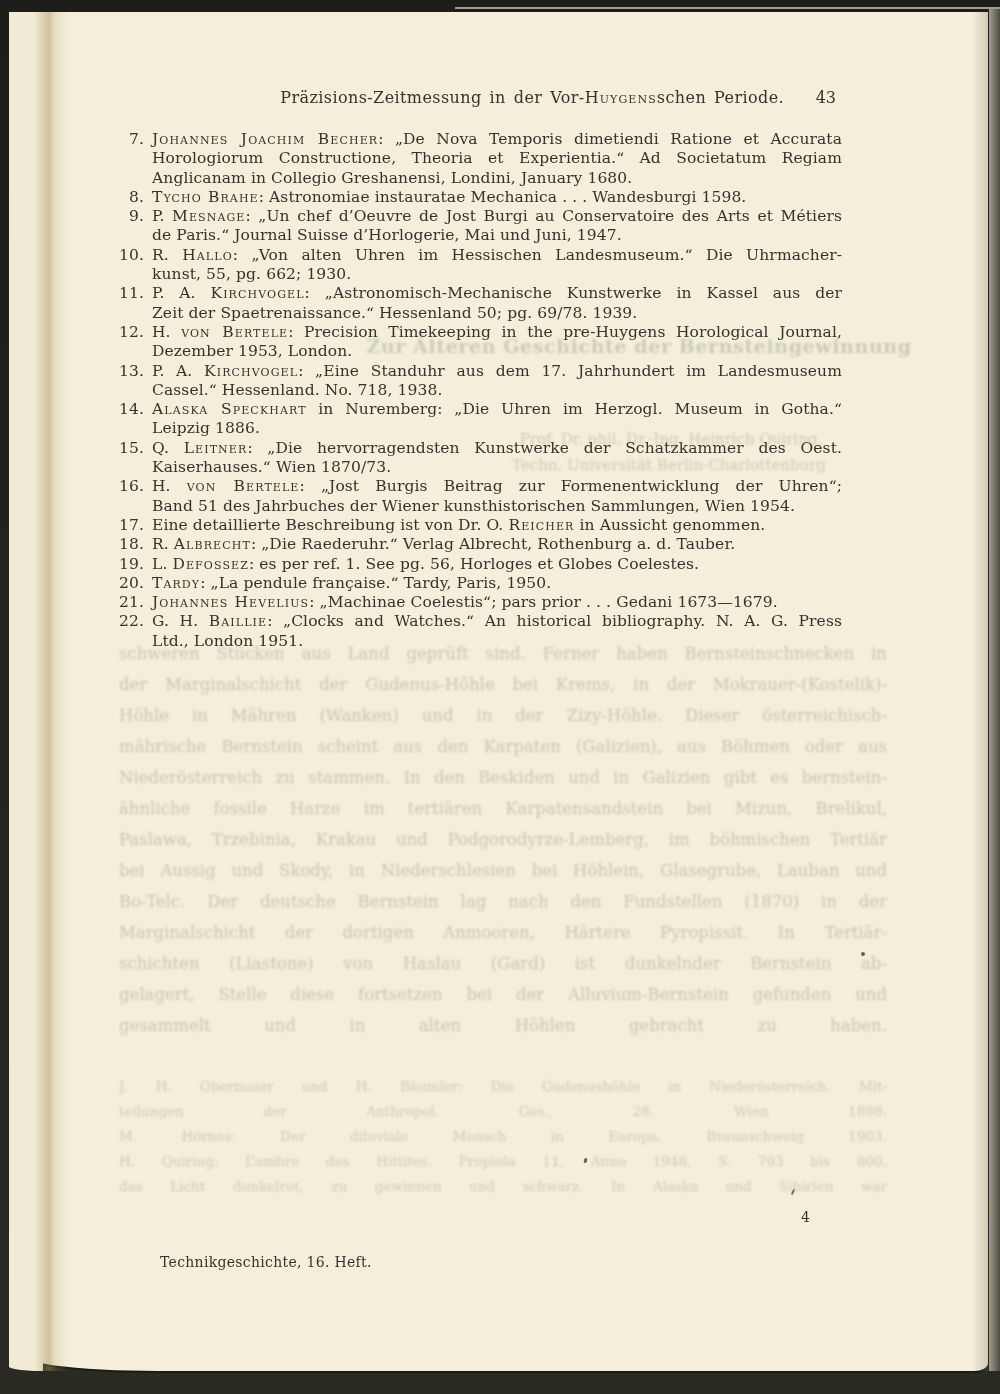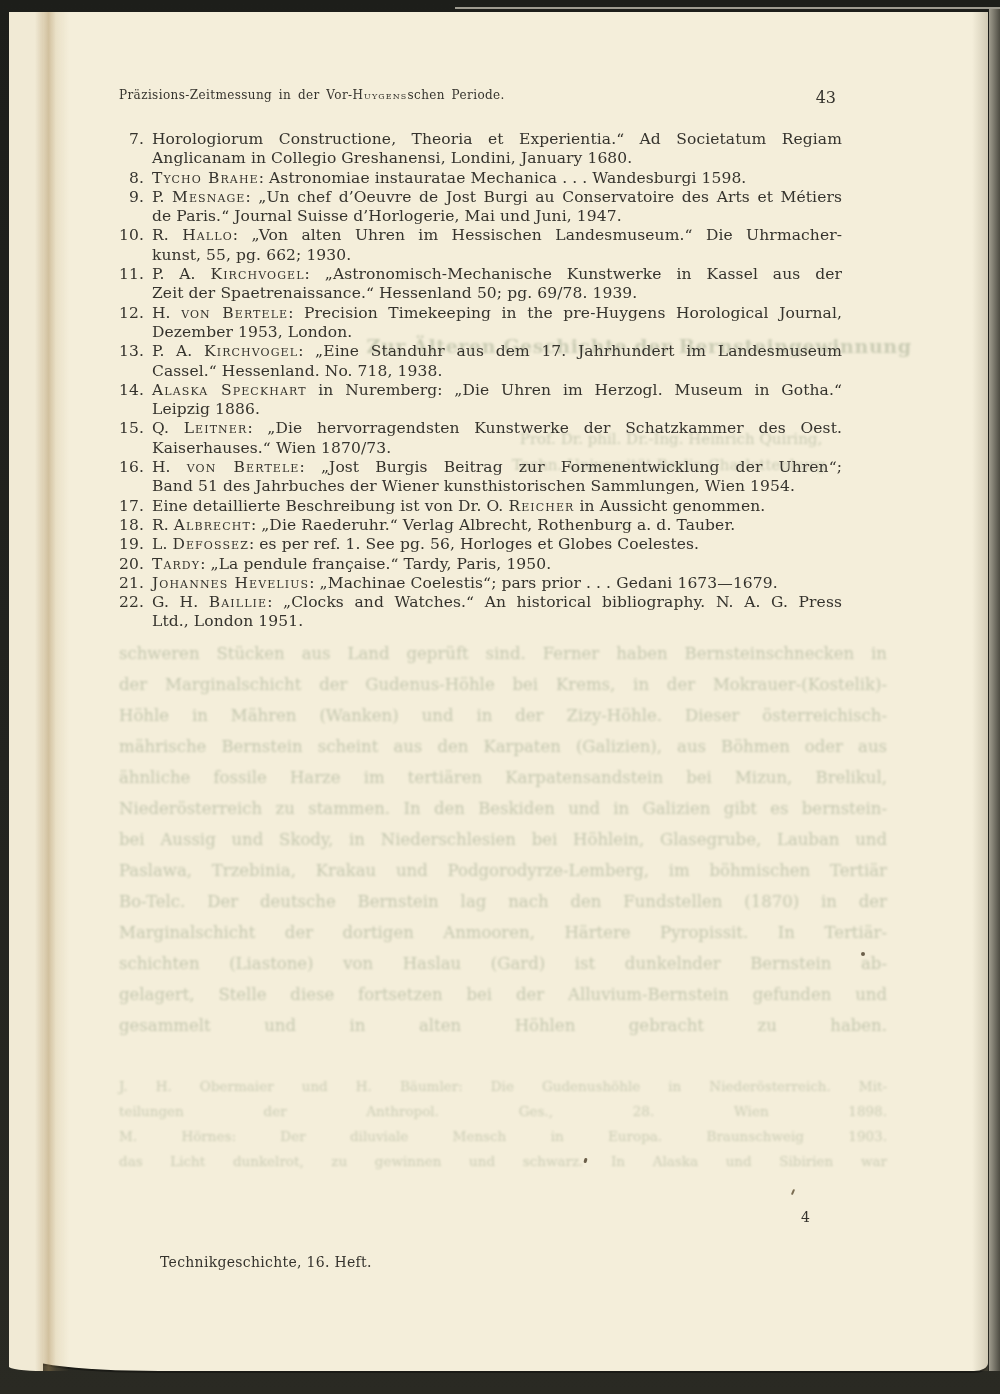--- a/index.html
+++ b/index.html
@@ -40,21 +40,21 @@
   .ghost .gh-byline2{position:absolute;top:444px;left:370px;width:580px;
     text-align:center;font-size:15px;opacity:.40;}
   .ghost .gh-para{position:absolute;top:626px;left:110px;width:768px;
     font-size:16.5px;line-height:31px;opacity:.46;}
   .ghost .gh-para div, .ghost .gh-fn div{text-align:justify;text-align-last:justify;}
   .ghost .gh-fn{position:absolute;top:1062px;left:110px;width:768px;
     font-size:13.5px;line-height:25px;opacity:.40;}
 
   
   .header-row{position:absolute;top:76px;left:110px;width:725px;}
-  .running-title{display:block;text-align:left;font-size:12px;
+  .running-title{display:block;text-align:right;font-size:16px;
     letter-spacing:.4px;word-spacing:2.5px;padding-right:60px;}
   .page-number{position:absolute;right:8px;top:0;font-size:16px;}
 
   ol.refs{position:absolute;top:118px;left:100px;width:733px;margin:0;padding:0;
     list-style:none;font-size:15.5px;line-height:19.3px;letter-spacing:.1px;}
   ol.refs li{position:relative;padding-left:43px;}
   ol.refs .num{position:absolute;left:0;top:0;width:35px;text-align:right;}
   .jline{text-align:justify;text-align-last:justify;}
   .jline.final{text-align-last:auto;}
   .sc{font-variant:small-caps;letter-spacing:1.1px;}
@@ -81,46 +81,48 @@
 
     <div class="ghost">
       <div class="gh-heading">Zur Älteren Geschichte der Bernsteingewinnung</div>
       <div class="gh-byline1">Prof. Dr. phil. Dr.-Ing. Heinrich Quiring,</div>
       <div class="gh-byline2">Techn. Universität Berlin-Charlottenburg</div>
       <div class="gh-para">
           <div>schweren Stücken aus Land geprüft sind. Ferner haben Bernsteinschnecken in</div>
           <div>der Marginalschicht der Gudenus-Höhle bei Krems, in der Mokrauer-(Kostelik)-</div>
           <div>Höhle in Mähren (Wanken) und in der Zizy-Höhle. Dieser österreichisch-</div>
           <div>mährische Bernstein scheint aus den Karpaten (Galizien), aus Böhmen oder aus</div>
+          <div>Niederösterreich zu stammen. In den Beskiden und in Galizien gibt es bernstein-</div>
           <div>ähnliche fossile Harze im tertiären Karpatensandstein bei Mizun, Brelikul,</div>
-          <div>Niederösterreich zu stammen. In den Beskiden und in Galizien gibt es bernstein-</div>
+          <div>Paslawa, Trzebinia, Krakau und Podgorodyrze-Lemberg, im böhmischen Tertiär</div>
           <div>bei Aussig und Skody, in Niederschlesien bei Höhlein, Glasegrube, Lauban und</div>
-          <div>Paslawa, Trzebinia, Krakau und Podgorodyrze-Lemberg, im böhmischen Tertiär</div>
           <div>Bo-Telc. Der deutsche Bernstein lag nach den Fundstellen (1870) in der</div>
           <div>Marginalschicht der dortigen Anmooren, Härtere Pyropissit. In Tertiär-</div>
           <div>schichten (Liastone) von Haslau (Gard) ist dunkelnder Bernstein ab-</div>
           <div>gelagert, Stelle diese fortsetzen bei der Alluvium-Bernstein gefunden und</div>
           <div>gesammelt und in alten Höhlen gebracht zu haben.</div>
         </div>
       <div class="gh-fn">
           <div>J. H. Obermaier und H. Bäumler: Die Gudenushöhle in Niederösterreich. Mit-</div>
           <div>teilungen der Anthropol. Ges., 28. Wien 1898.</div>
           <div>M. Hörnes: Der diluviale Mensch in Europa. Braunschweig 1903.</div>
+          <div>H. Quiring: L’ambre des Hittites. Propiola 11, Anno 1948, S. 793 bis 800.</div>
           <div>das Licht dunkelrot, zu gewinnen und schwarz. In Alaska und Sibirien war</div>
         </div>
     </div>
 
     <div class="header-row">
       <span class="running-title"><span>Präzisions-Zeitmessung in der Vor-</span><span class="sc">Huygens</span><span>schen Periode.</span></span>
       <span class="page-number">43</span>
     </div>
 
     <ol class="refs">
         <li>
           <span class="num">7.</span>
+          <div class="jline"><span class="sc">Johannes Joachim Becher</span><span>: „De Nova Temporis dimetiendi Ratione et Accurata</span></div>
           <div class="jline"><span>Horologiorum Constructione, Theoria et Experientia.“ Ad Societatum Regiam</span></div>
           <div class="jline final"><span>Anglicanam in Collegio Greshanensi, Londini, January 1680.</span></div>
         </li>
         <li>
           <span class="num">8.</span>
           <div class="jline final"><span class="sc">Tycho Brahe</span><span>: Astronomiae instauratae Mechanica . . . Wandesburgi 1598.</span></div>
         </li>
         <li>
           <span class="num">9.</span>
           <div class="jline"><span>P. </span><span class="sc">Mesnage</span><span>: „Un chef d’Oeuvre de Jost Burgi au Conservatoire des Arts et Métiers</span></div>

